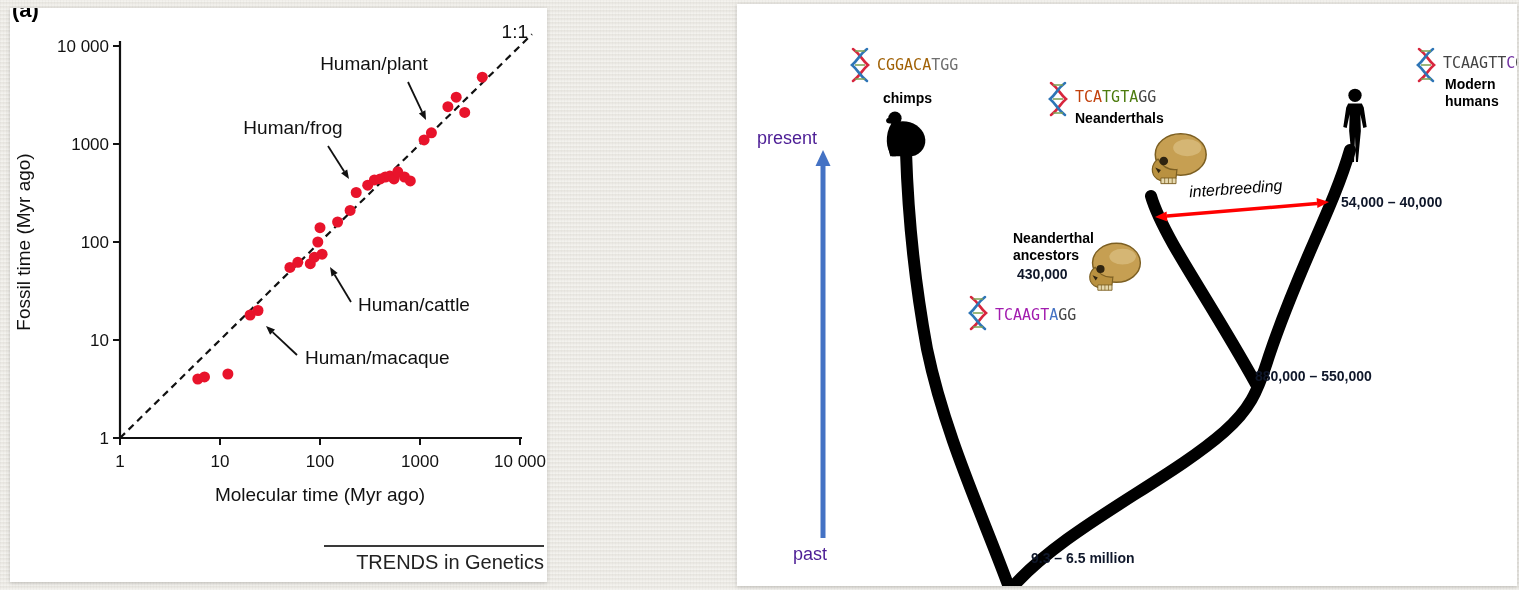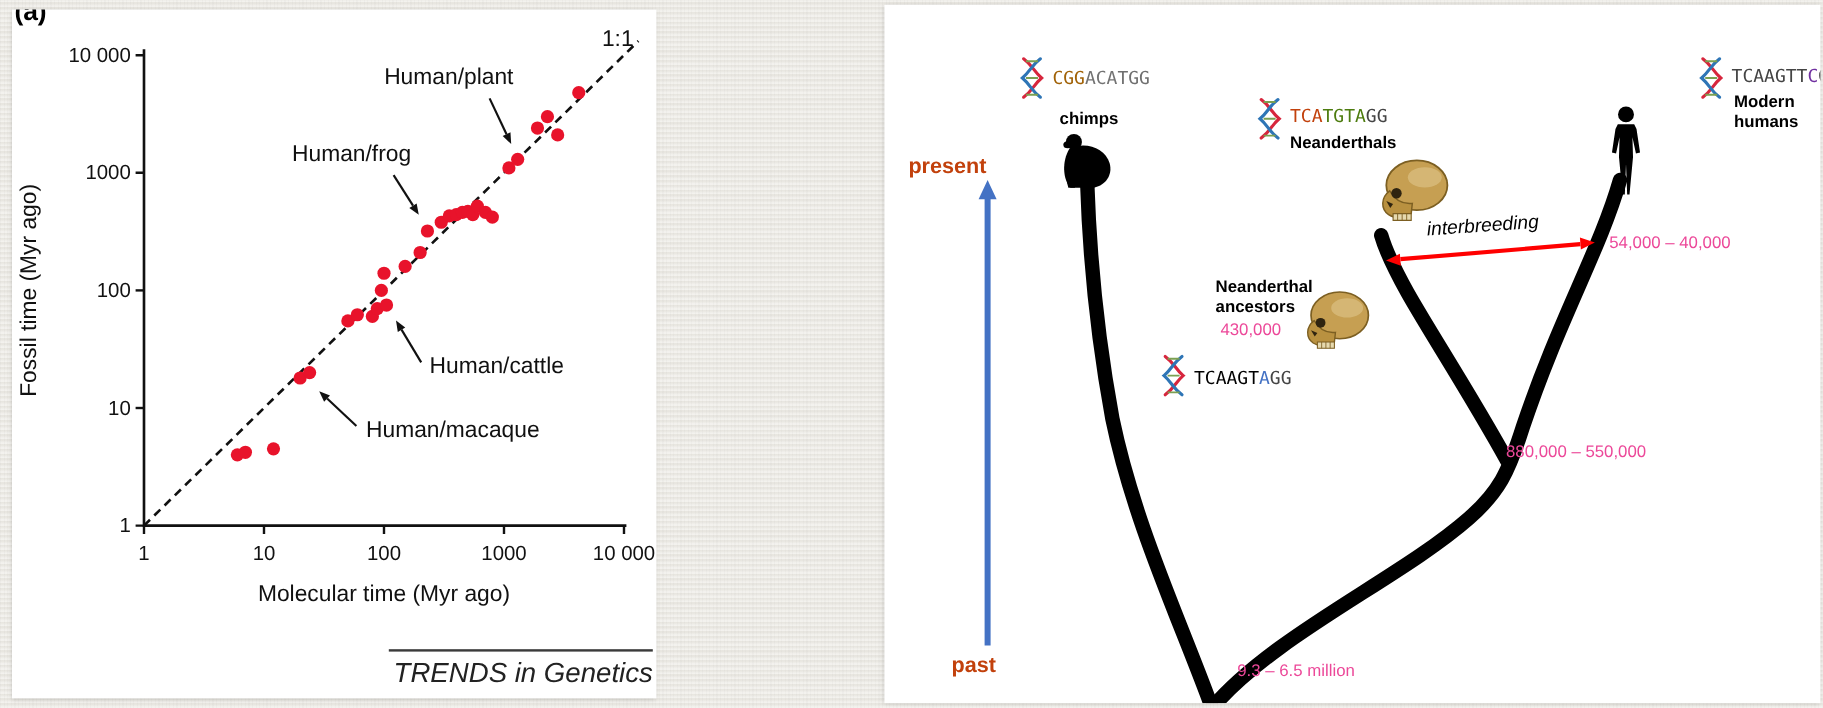--- a/index.html
+++ b/index.html
@@ -11,26 +11,26 @@
       repeating-linear-gradient(0deg, rgba(255,255,255,0.40) 0 1px, rgba(0,0,0,0.012) 3px 4px),
       #ebe9e3;}
   .panel{position:absolute;background:#fff;box-shadow:0 1px 4px rgba(0,0,0,0.18)}
   #left-panel{left:10px;top:8px;width:537px;height:574px;overflow:hidden}
   #right-panel{left:737px;top:4px;width:780px;height:582px;overflow:hidden}
   .corner-label{position:absolute;top:-11px;left:2px;font-size:22px;font-weight:bold;color:#000}
   #chart-svg{position:absolute;left:0;top:0}
   #chart-svg text{font-family:"Liberation Sans",sans-serif;fill:#111}
   .attr-wrap{position:absolute;right:3px;bottom:8px;width:220px;text-align:right;color:#222}
   .attr-line{border-top:2px solid #3a3a3a;margin-bottom:4px}
-  .attr-text{font-style:italic;font-size:23px}
+  .attr-text{font-size:20px}
   .tree-svg{position:absolute;left:0;top:0}
   .lbl{position:absolute}
-  .timelabel{color:#c2410c;font-weight:bold;font-size:18px}
+  .timelabel{color:#4c1d95;font-weight:normal;font-size:18px}
   .taxon{font-weight:bold;font-size:14px;color:#000000;line-height:1.22}
-  .date{font-weight:normal;font-size:14px;color:#ec4899}
+  .date{font-weight:bold;font-size:14px;color:#0f172a}
   .seq{position:absolute;font-family:"DejaVu Sans Mono",monospace;font-size:15px}
   .inter{font-style:italic;font-size:16px;color:#000;transform:rotate(-4deg)}
   .fig{position:absolute}
 </style>
 </head>
 <body>
 
 <div class="stage">
 
   <section class="panel" id="left-panel">
@@ -128,21 +128,21 @@
     </svg>
 
     <div class="lbl timelabel" style="left:20px;top:124px">present</div>
     <div class="lbl timelabel" style="left:56px;top:540px">past</div>
 
     <svg class="fig" style="left:110px;top:42px" width="26" height="38" viewBox="0 0 26 38">
       <path d="M6,3 C14,9 14,13 21,19 C14,25 14,29 6,35" fill="none" stroke="#d7263d" stroke-width="2.6" stroke-linecap="round"></path>
       <path d="M20,3 C12,9 12,13 5,19 C12,25 12,29 20,35" fill="none" stroke="#2e75b6" stroke-width="2.6" stroke-linecap="round"></path>
       <path d="M8,5 H18 M8,19 H18 M8,33 H18" stroke="#7ba052" stroke-width="1.6"></path>
     </svg>
-    <div class="seq" style="left:140px;top:52px"><span style="color: #a16207;">CGG</span><span style="color: #737373;">ACA</span><span style="color: rgb(111, 111, 111);">TGG</span></div>
+    <div class="seq" style="left:140px;top:52px"><span style="color: #a16207;">CGG</span><span style="color: #a16207;">ACA</span><span style="color: rgb(111, 111, 111);">TGG</span></div>
     <div class="lbl taxon" style="left:146px;top:86px">chimps</div>
     <svg class="fig" style="left:144px;top:104px" width="52" height="54" viewBox="0 0 56 58">
       <circle cx="15" cy="11" r="7.2" fill="#000"></circle>
       <ellipse cx="9.5" cy="13.5" rx="4" ry="3.2" fill="#000"></ellipse>
       <path d="M11,17 C26,10 43,17 47,30 C50,40 44,50 33,52 L12,52 C5,45 4,28 11,17 Z" fill="#000"></path>
       <path d="M13,24 C8,32 7,42 10,52 L16,52 C13,42 14,32 18,26 Z" fill="#000"></path>
     </svg>
 
     <svg class="fig" style="left:308px;top:76px" width="26" height="38" viewBox="0 0 26 38">
       <path d="M6,3 C14,9 14,13 21,19 C14,25 14,29 6,35" fill="none" stroke="#d7263d" stroke-width="2.6" stroke-linecap="round"></path>
@@ -176,21 +176,21 @@
     <div class="lbl inter" style="left:452px;top:176px">interbreeding</div>
     <div class="lbl date" style="left:604px;top:190px">54,000 – 40,000</div>
 
     <div class="lbl taxon" style="left:276px;top:226px;width:96px">Neanderthal ancestors</div>
     <div class="lbl date" style="left:280px;top:262px">430,000</div>
     <svg class="fig" style="left:228px;top:290px" width="26" height="38" viewBox="0 0 26 38">
       <path d="M6,3 C14,9 14,13 21,19 C14,25 14,29 6,35" fill="none" stroke="#d7263d" stroke-width="2.6" stroke-linecap="round"></path>
       <path d="M20,3 C12,9 12,13 5,19 C12,25 12,29 20,35" fill="none" stroke="#2e75b6" stroke-width="2.6" stroke-linecap="round"></path>
       <path d="M8,5 H18 M8,19 H18 M8,33 H18" stroke="#7ba052" stroke-width="1.6"></path>
     </svg>
-    <div class="seq" style="left:258px;top:302px"><span style="color: #000000; margin-top: 28px;">TCAAGT</span><span style="color: rgb(68, 114, 196);">A</span><span style="color: rgb(68, 68, 68);">GG</span></div>
+    <div class="seq" style="left:258px;top:302px"><span style="color: #a21caf; margin-top: 28px;">TCAAGT</span><span style="color: rgb(68, 114, 196);">A</span><span style="color: rgb(68, 68, 68);">GG</span></div>
     <svg class="fig" style="left:344px;top:236px" width="62" height="58" viewBox="0 0 70 64">
       <ellipse cx="40" cy="25" rx="27" ry="22" fill="#c69f52" stroke="#7c5f22" stroke-width="1.6"></ellipse>
       <ellipse cx="47" cy="18" rx="15" ry="9" fill="#dcc083" opacity="0.7"></ellipse>
       <path d="M16,30 C8,36 8,46 15,51 C21,55 30,55 35,50 L36,41 C27,42 20,37 16,30 Z" fill="#b99140" stroke="#7c5f22" stroke-width="1.3"></path>
       <circle cx="22" cy="32" r="4.6" fill="#2f2410"></circle>
       <path d="M13,39 l6,2.5 -2.5,3.5 z" fill="#2f2410"></path>
       <path d="M19,50 h16 v6 h-16 z" fill="#e6d9ae" stroke="#7c5f22" stroke-width="1"></path>
       <path d="M23,50 v6 M27,50 v6 M31,50 v6" stroke="#7c5f22" stroke-width="0.8"></path>
     </svg>
 

